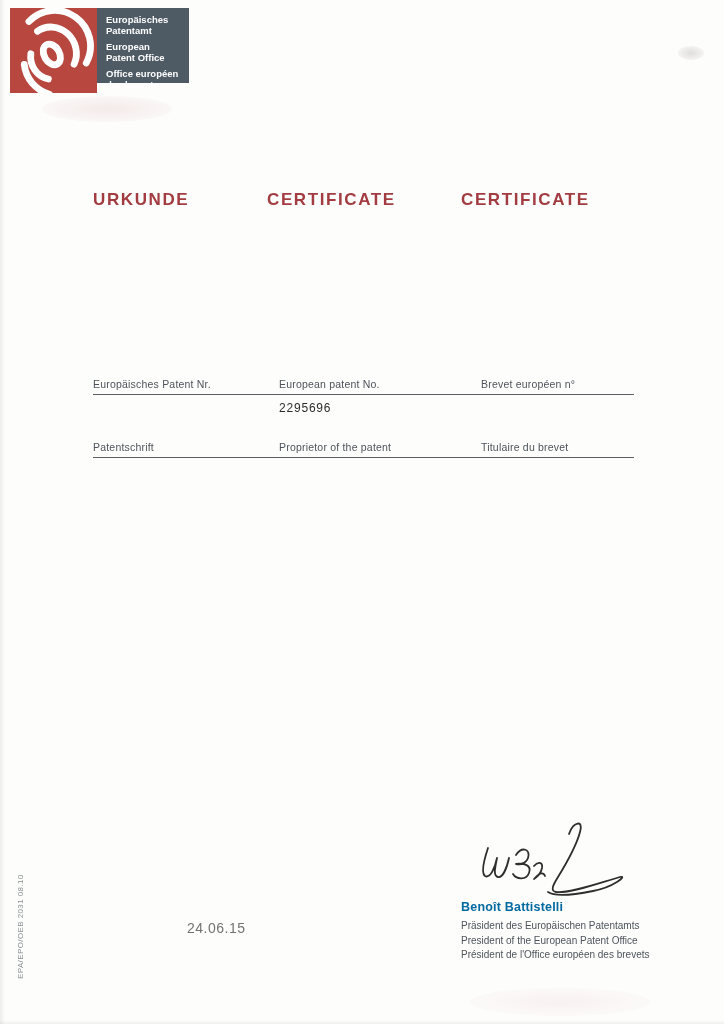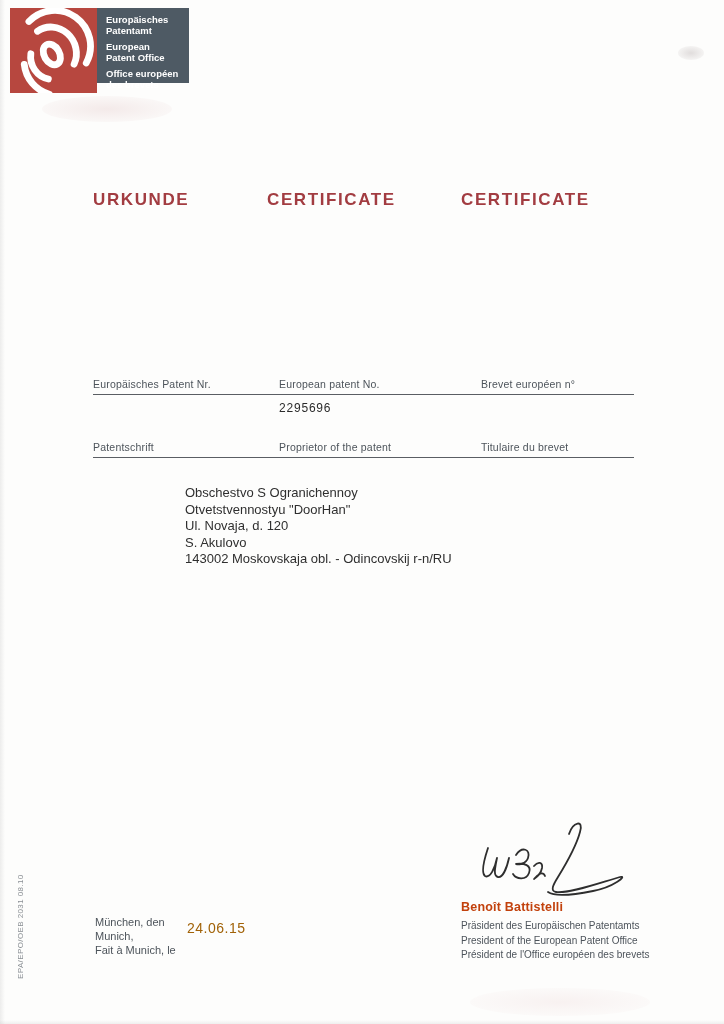--- a/index.html
+++ b/index.html
@@ -43,27 +43,27 @@
   .lbl{position:absolute;top:1px;font-size:10.5px;color:#4d545b;letter-spacing:0.2px;}
   .l1{left:0;} .l2{left:186px;} .l3{left:368px;padding-left:20px;}
 
   .patent-number{position:absolute;left:279px;top:401px;font-size:12px;
     color:#2b2b2b;letter-spacing:0.8px;}
   .address{position:absolute;left:185px;top:485px;font-size:13px;line-height:16.5px;
     color:#2f2f2f;white-space:pre-line;}
 
   .sig-svg{position:absolute;left:472px;top:818px;}
   .sig-name{position:absolute;left:461px;top:900px;font-size:12.5px;font-weight:bold;
-    color:#c2410c;letter-spacing:0.2px;}
+    color:#0369a1;letter-spacing:0.2px;}
   .sig-titles{position:absolute;left:461px;top:919px;font-size:10px;line-height:14.5px;
     color:#4d545b;white-space:pre-line;}
 
   .place{position:absolute;left:95px;top:915px;font-size:11px;line-height:14px;
     color:#4d545b;white-space:pre-line;}
-  .date{position:absolute;left:187px;top:920px;font-size:14px;color:#a16207;
+  .date{position:absolute;left:187px;top:920px;font-size:14px;color:#737373;
     letter-spacing:0.5px;}
 
   .form-ref{position:absolute;left:-23px;top:928px;width:90px;height:12px;
     transform:rotate(-90deg);font-size:8px;color:#8a8f94;text-align:center;
     letter-spacing:0.4px;white-space:nowrap;}
 </style>
 </head>
 <body>
 
 <div class="page">
@@ -106,41 +106,33 @@
     <span class="lbl l2">European patent No.</span>
     <span class="lbl l3">Brevet européen n°</span>
   </div>
   <div class="patent-number">2295696</div>
 
   <div class="fieldrow row2">
     <span class="lbl l1">Patentschrift</span>
     <span class="lbl l2">Proprietor of the patent</span>
     <span class="lbl l3">Titulaire du brevet</span>
   </div>
-  <div class="address">Obschestvo S Ogranichennoy
-Otvetstvennostyu "DoorHan"
-Ul. Novaja, d. 120
-S. Akulovo
-143002 Moskovskaja obl. - Odincovskij r-n/RU</div>
 
   <div class="sig-svg">
     <svg width="160" height="95" viewBox="0 0 160 95">
       <g fill="none" stroke="#2e2e2e" stroke-width="1.8" stroke-linecap="round" stroke-linejoin="round">
         <path d="M16,30 C12,42 9,55 13,58 C18,61 23,50 25,40 C23,50 21,58 26,59 C31,60 35,49 37,40"></path>
         <path d="M44,37 C50,28 59,31 56,40 C54,46 46,47 44,46 C52,45 60,47 57,55 C54,63 44,61 41,56"></path>
         <path d="M62,48 C66,43 71,44 70,50 C69,55 65,59 62,61 C66,56 71,53 73,58"></path>
         <path d="M97,16 C101,4 112,1 108,14 C104,29 94,46 86,59 C81,67 78,73 84,74 C97,76 130,64 148,59 C156,57 142,69 121,73 C101,77 83,79 76,74"></path>
       </g>
     </svg>
   </div>
   <div class="sig-name">Benoît Battistelli</div>
   <div class="sig-titles">Präsident des Europäischen Patentamts
 President of the European Patent Office
 Président de l'Office européen des brevets</div>
 
-  <div class="place">München, den
-Munich,
-Fait à Munich, le</div>
   <div class="date">24.06.15</div>
 
   <div class="form-ref">EPA/EPO/OEB 2031 08.10</div>
 
 </div>
 
 </body></html>

